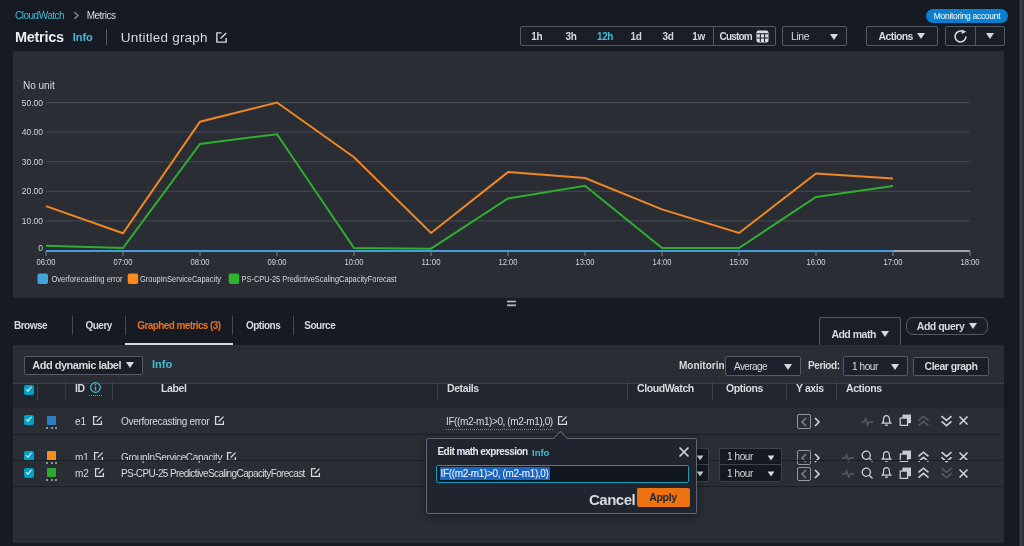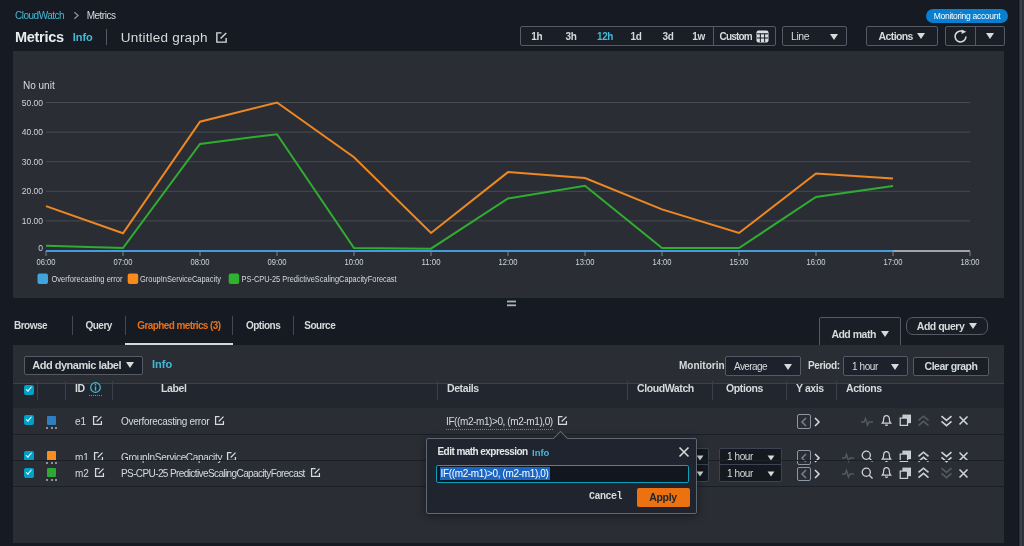--- a/index.html
+++ b/index.html
@@ -380,19 +380,19 @@
 <div class="abs" style="left:555px; top:433px; width:11px; height:11px; background:#20242e; border-left:1px solid #5f6772; border-top:1px solid #5f6772; transform:rotate(45deg); z-index:11;"></div>
 <div class="abs" style="left:426px; top:438px; width:270.5px; height:92px; z-index:12; font-size:11px;">
   <span class="abs" style="left:11.5px; top:7.5px; font-size:10px; letter-spacing:-0.55px; font-weight:bold; color:#e2e8e8;">Edit math expression</span>
   <span class="abs link b" style="left:106px; top:9px; font-size:9.5px;">Info</span>
   <svg class="abs" style="left:252px; top:7.5px;" width="12" height="12" viewBox="0 0 12 12">
       <path d="M1.5 1.5 L10.5 10.5 M10.5 1.5 L1.5 10.5" stroke="#d5dbdb" stroke-width="1.6"></path>
     </svg>
   <div class="abs" style="left:9.5px; top:26.5px; width:253.5px; height:18px; background:#12171f; border:1.5px solid #0b9fba; border-radius:2px; display:flex; align-items:center;">
     <span style="margin-left:3px; font-size:10px; letter-spacing:-0.35px; color:#fff; background:#1b66c4; padding:1px 1px;">IF((m2-m1)&gt;0, (m2-m1),0)</span>
   </div>
-  <span class="abs b" style="left:163px; top:53px; font-size:10px; letter-spacing:-0.5px; color:#d5dbdb;font-family:Liberation Mono, monospace;">Cancel</span>
+  <span class="abs b" style="left:163px; top:53px; font-size:15px; letter-spacing:-0.5px; color:#d5dbdb;">Cancel</span>
   <div class="abs b" style="left:210.5px; top:50px; width:53px; height:18.5px; background:#ec7211; border-radius:2px; color:#20262e; font-size:10.5px; letter-spacing:-0.3px; display:flex; align-items:center; justify-content:center;">Apply</div>
 </div>
 
 <div class="abs" style="left:1018px; top:0; width:1px; height:546px; background:#12161c;"></div>
 <div class="abs" style="left:1019px; top:0; width:5px; height:546px; background:#2c313a;"></div>
 <div class="abs" style="left:1019.5px; top:0; width:2px; height:546px; background:#3a404a;"></div>
 
 </body></html>

